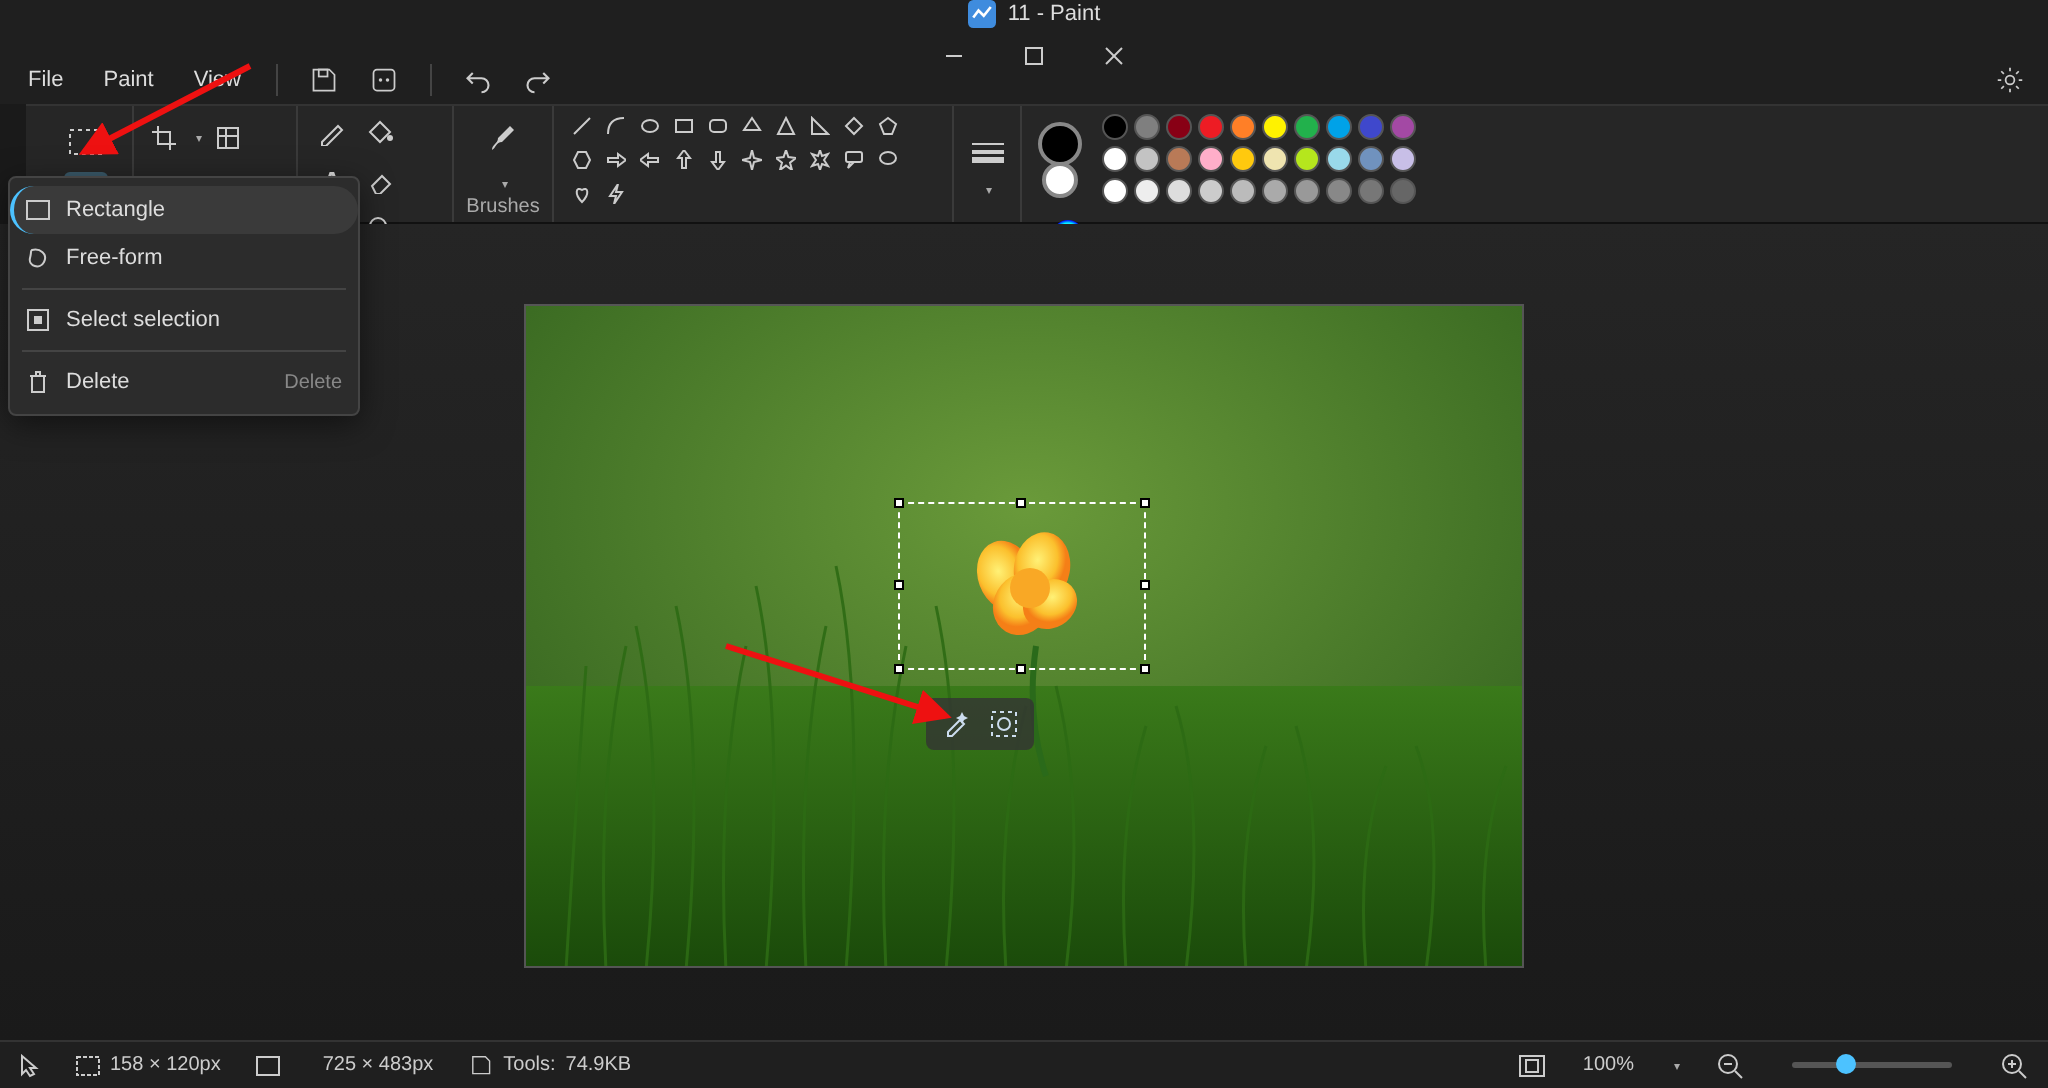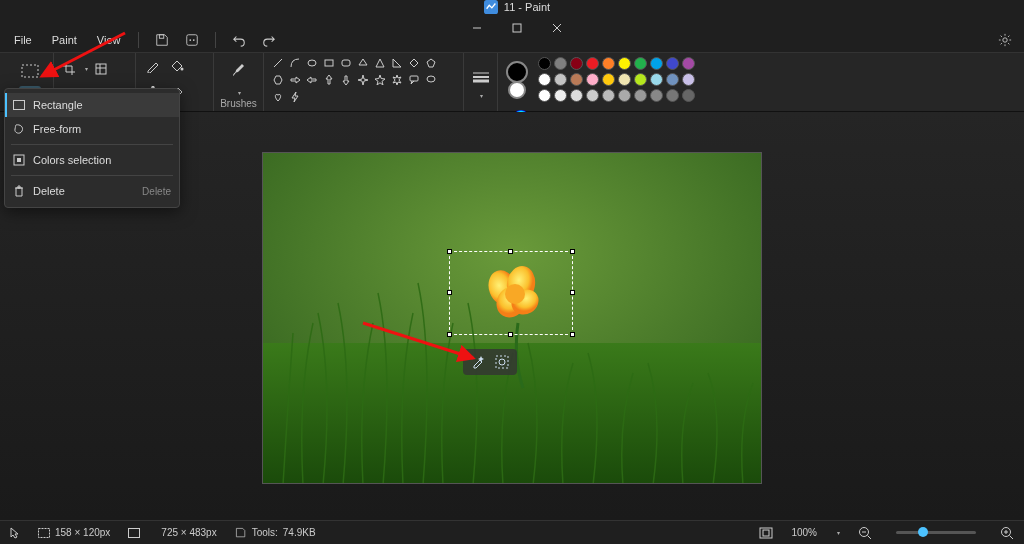--- a/index.html
+++ b/index.html
@@ -5,42 +5,42 @@
   * { box-sizing: border-box; margin: 0; padding: 0; font-family: "Segoe UI", sans-serif; }
   body { width: 1024px; height: 544px; background: #1a1a1a; color: #ddd; overflow: hidden; position: relative; font-size: 11px; }
   .titlebar { height: 28px; display: flex; align-items: center; justify-content: space-between; background: #1f1f1f; padding: 0 0 0 10px; flex-direction: column; }
   .titlebar .title { display: flex; align-items: center; gap: 6px; }
   .titlebar .wincontrols { display: flex; }
   .winbtn { width: 40px; height: 28px; display: flex; align-items: center; justify-content: center; color: #ccc; }
   .menubar { height: 24px; display: flex; align-items: center; gap: 8px; padding: 0 8px; background: #1f1f1f; }
   .menubar .mitem { padding: 2px 6px; border-radius: 3px; }
   .menubar .micon { width: 22px; height: 20px; display: flex; align-items: center; justify-content: center; }
   .menubar .divider { width: 1px; height: 16px; background: #444; margin: 0 4px; }
-  .ribbon { height: 60px; display: flex; align-items: center; background: #262626; border-top: 1px solid #333; border-bottom: 1px solid #111; padding: 0 6px; gap: 0; }
+  .ribbon { height: 60px; display: flex; align-items: center; background: #262626; border-top: 1px solid #333; border-bottom: 1px solid #111; padding: 0 6px; gap: 0; margin-left: 13px; }
   .rgroup { display: flex; flex-direction: column; align-items: center; height: 100%; padding: 4px 8px 2px 8px; border-right: 1px solid #3a3a3a; }
   .rgroup:last-child { border-right: none; }
   .rgroup .gicons { display: flex; flex-wrap: wrap; gap: 6px; align-items: center; flex: 1; }
   .rgroup .glabel { font-size: 10px; color: #aaa; margin-top: 2px; }
   .ricon { width: 18px; height: 18px; display: flex; align-items: center; justify-content: center; color: #ddd; position: relative; }
   .ricon.small { width: 14px; height: 14px; }
   .ricon.split { width: 26px; justify-content: space-between; }
   .chev { font-size: 6px; color: #aaa; margin-left: 2px; }
   .shapes-grid { display: grid; grid-template-columns: repeat(10, 14px); grid-auto-rows: 14px; gap: 3px; }
   .shape { width: 12px; height: 12px; display: flex; align-items: center; justify-content: center; color: #ccc; }
   .colors-grid { display: grid; grid-template-columns: repeat(10, 14px); grid-auto-rows: 14px; gap: 2px; }
   .swatch { width: 13px; height: 13px; border-radius: 50%; border: 1px solid #555; }
   .bigswatch { width: 22px; height: 22px; border-radius: 50%; border: 2px solid #888; margin-right: 4px; }
   .canvas-area { position: absolute; top: 112px; left: 0; right: 0; bottom: 24px; display: flex; align-items: flex-start; justify-content: center; padding-top: 40px; background: linear-gradient(to bottom, #252525 0%, #1a1a1a 100%); }
   .canvas { width: 500px; height: 332px; position: relative; border: 1px solid #555; overflow: hidden; }
   .selection { position: absolute; border: 1px dashed #fff; }
   .handle { position: absolute; width: 5px; height: 5px; background: #fff; border: 1px solid #000; }
   .sel-toolbar { position: absolute; display: flex; gap: 6px; background: #333c; padding: 4px 6px; border-radius: 4px; }
   .dropdown { position: absolute; left: 4px; top: 88px; width: 176px; background: #2c2c2c; border: 1px solid #444; border-radius: 4px; padding: 4px 0; z-index: 50; box-shadow: 0 4px 16px rgba(0,0,0,.5); }
   .ditem { display: flex; align-items: center; height: 24px; padding: 0 8px; gap: 8px; }
-  .ditem.sel { background: #3a3a3a; border-left: 2px solid #4cc2ff; padding-left: 6px; }
+  .ditem.sel { background: #3a3a3a; border-left: 2px solid #4cc2ff; padding-left: 6px; border-radius: 12px; }
   .ditem .dshort { margin-left: auto; color: #888; font-size: 10px; }
   .dsep { height: 1px; background: #444; margin: 3px 6px; }
   .statusbar { position: absolute; bottom: 0; left: 0; right: 0; height: 24px; background: #1f1f1f; border-top: 1px solid #333; display: flex; align-items: center; padding: 0 10px; gap: 18px; font-size: 10px; color: #ccc; }
   .statusbar .spacer { flex: 1; }
   .zoomslider { width: 80px; height: 3px; background: #555; border-radius: 2px; position: relative; margin: 0 6px; }
   .zoomslider .thumb { position: absolute; width: 10px; height: 10px; background: #4cc2ff; border-radius: 50%; top: -4px; }
   .arrow { position: absolute; z-index: 40; pointer-events: none; }
   svg { display: block; }
 </style>
 </head>
@@ -426,21 +426,21 @@
     <span>Free-form</span>
   </div>
   <div class="dsep"></div>
   <div class="ditem">
     <span>
         <svg width="12" height="12">
           <rect x="1" y="1" width="10" height="10" fill="none" stroke="#ccc"></rect>
           <rect x="4" y="4" width="4" height="4" fill="#ccc"></rect>
         </svg>
       </span>
-    <span>Colors selection</span>
+    <span>Select selection</span>
   </div>
   <div class="dsep"></div>
   <div class="ditem">
     <span>
         <svg width="12" height="12">
           <path d="M3 3h6v8H3zM2 3h8M5 1h2v2H5z" fill="none" stroke="#ccc"></path>
         </svg>
       </span>
     <span>Delete</span>
     <span class="dshort">Delete</span>

